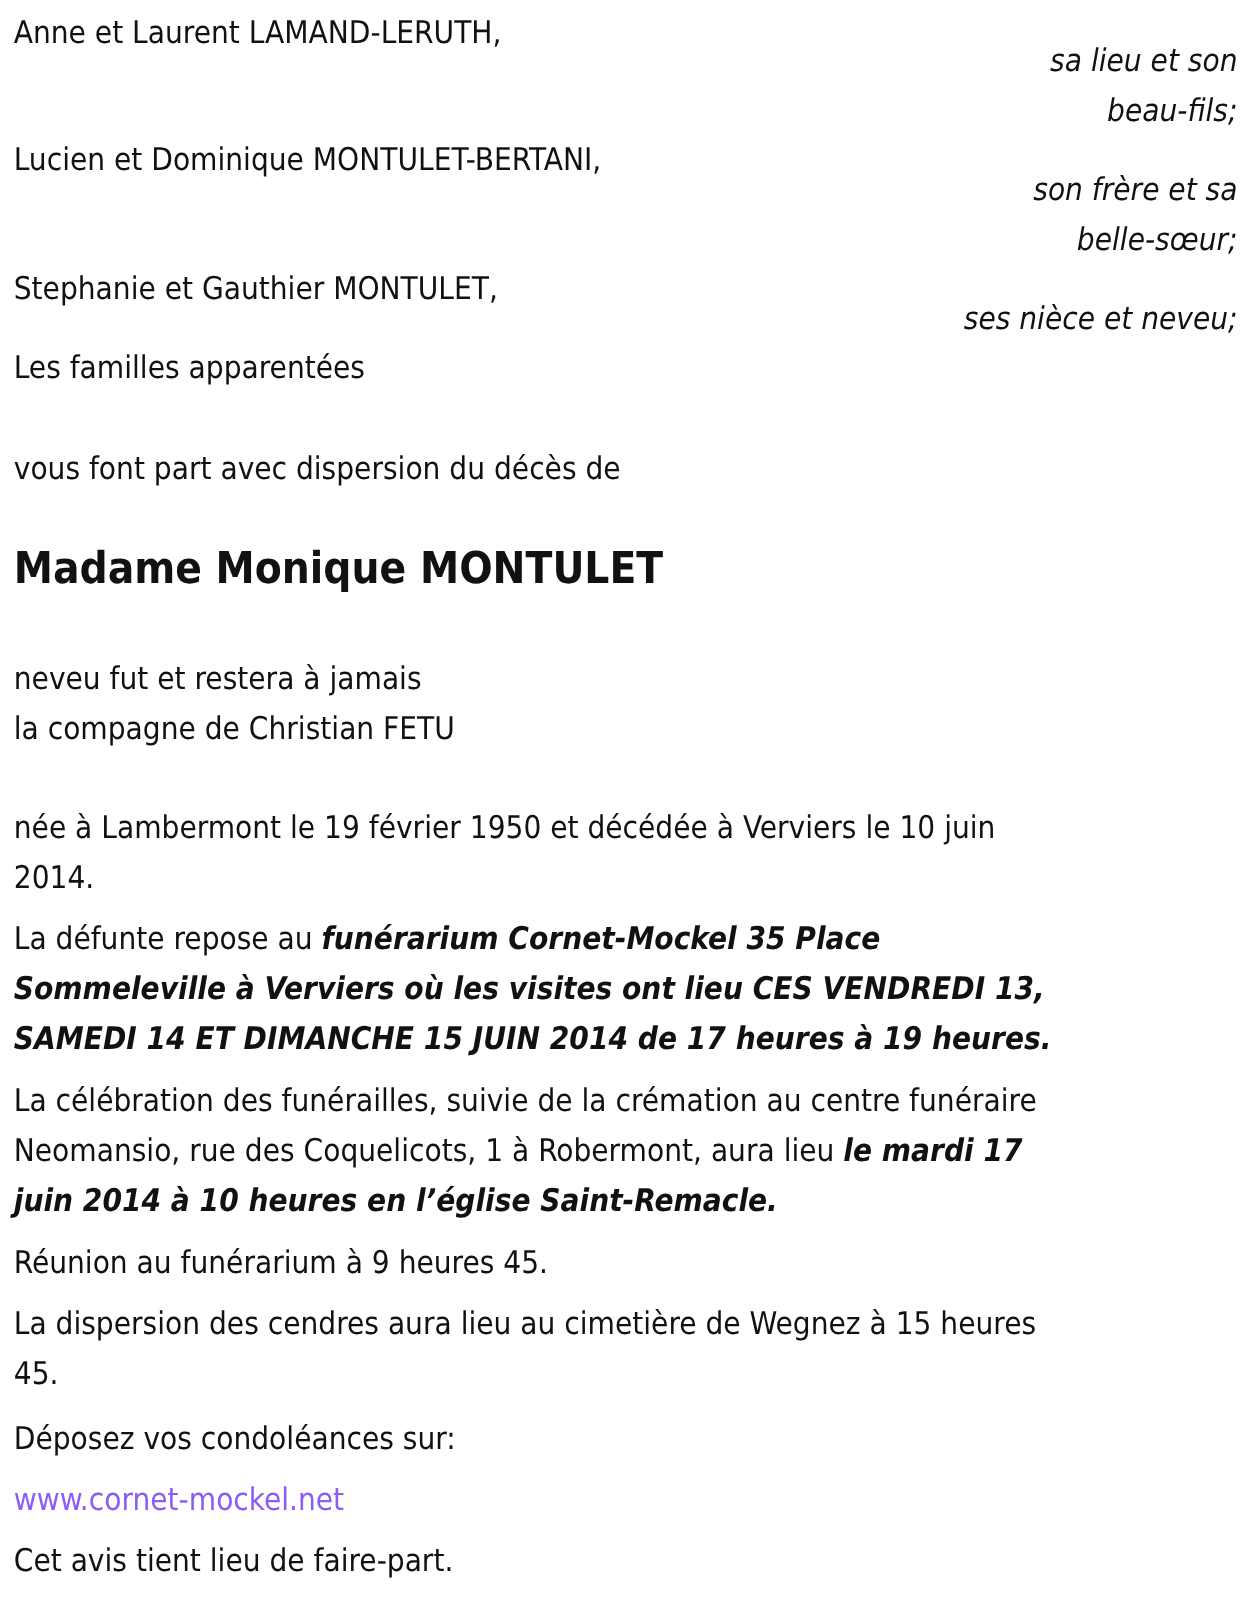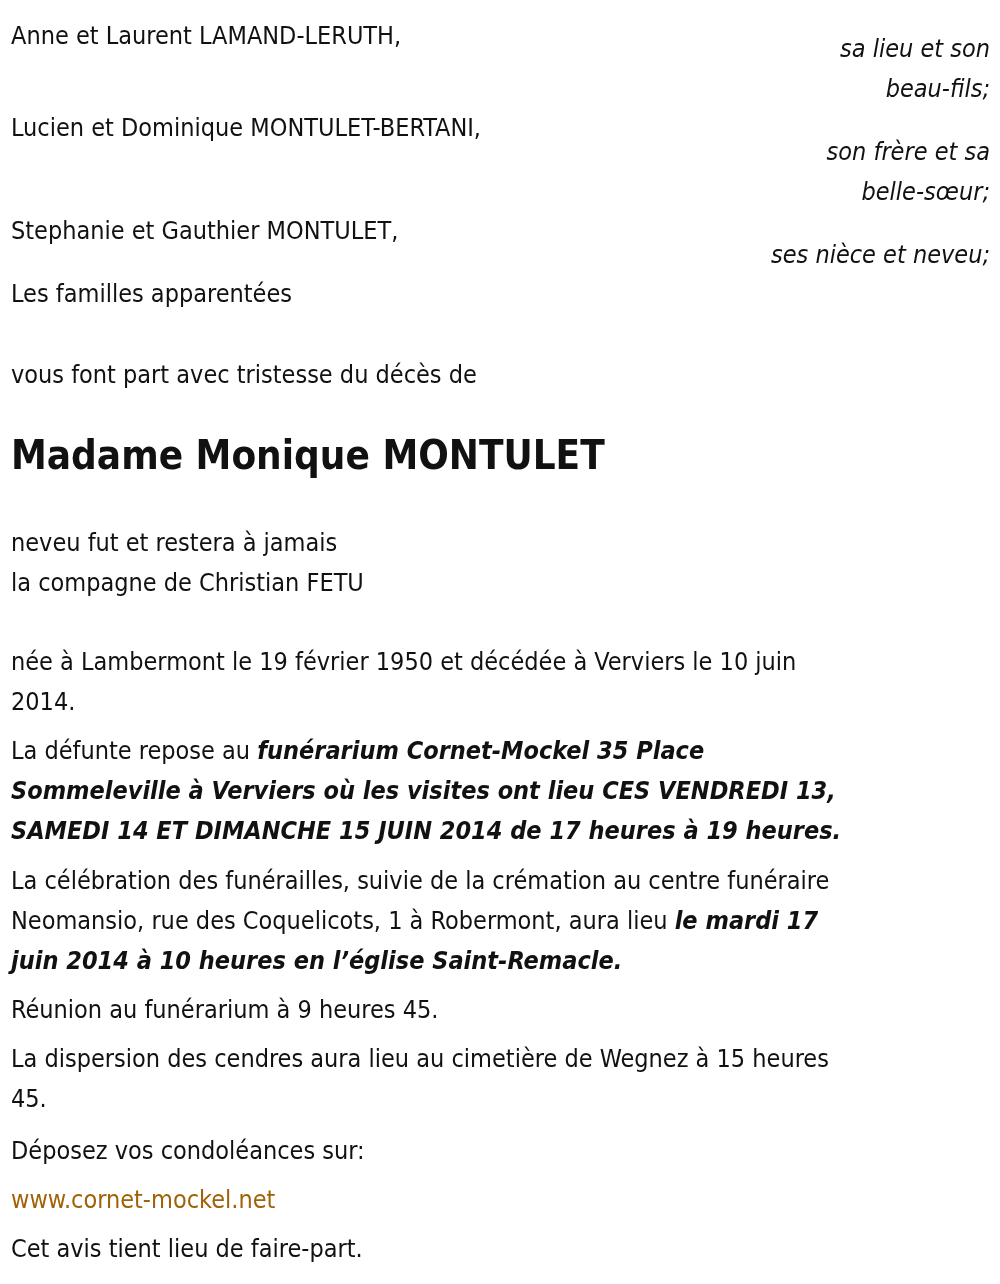--- a/index.html
+++ b/index.html
@@ -5,43 +5,43 @@
     html, body { margin: 0; padding: 0; background: #ffffff; }
     body {
       width: 1000px; height: 1284px; position: relative; overflow: hidden;
       font-family: "DejaVu Sans Condensed", "DejaVu Sans", sans-serif;
       color: #111111;
       font-size: 25px;
       font-stretch: condensed;
     }
     .line { position: absolute; left: 11px; white-space: nowrap; line-height: 40px; height: 40px; }
     .right { position: absolute; right: 10px; text-align: right; white-space: nowrap; font-style: italic; line-height: 40px; height: 40px; }
-    .heading { position: absolute; left: 11px; font-weight: bold; font-size: 40px; line-height: 50px; white-space: nowrap; }
+    .heading { position: absolute; left: 11px; font-weight: bold; font-size: 35px; line-height: 50px; white-space: nowrap; }
     b { font-weight: bold; font-style: italic; }
-    a.url { color: #a16207; text-decoration: none; }
+    a.url { color: #8b5cf6; text-decoration: none; }
   </style>
 </head>
 <body>
 
 <div>
 
-  <div class="line" style="top:16px;">Anne et Laurent LAMAND-LERUTH,</div>
+  <div class="line" style="top:6px;">Anne et Laurent LAMAND-LERUTH,</div>
   <div class="right" style="top:29px;">sa lieu et son</div>
   <div class="right" style="top:69px;">beau-fils;</div>
 
   <div class="line" style="top:108px;">Lucien et Dominique MONTULET-BERTANI,</div>
   <div class="right" style="top:132px;">son frère et sa</div>
   <div class="right" style="top:172px;">belle-sœur;</div>
 
   <div class="line" style="top:211px;">Stephanie et Gauthier MONTULET,</div>
   <div class="right" style="top:235px;">ses nièce et neveu;</div>
 
   <div class="line" style="top:274px;">Les familles apparentées</div>
 
-  <div class="line" style="top:355px;">vous font part avec tristesse du décès de</div>
+  <div class="line" style="top:355px;">vous font part avec dispersion du décès de</div>
 
   <div class="heading" style="top:430px;">Madame Monique MONTULET</div>
 
   <div class="line" style="top:523px;">neveu fut et restera à jamais</div>
   <div class="line" style="top:563px;">la compagne de Christian FETU</div>
 
   <div class="line" style="top:642px;">née à Lambermont le 19 février 1950 et décédée à Verviers le 10 juin</div>
   <div class="line" style="top:682px;">2014.</div>
 
   <div class="line" style="top:731px;">

